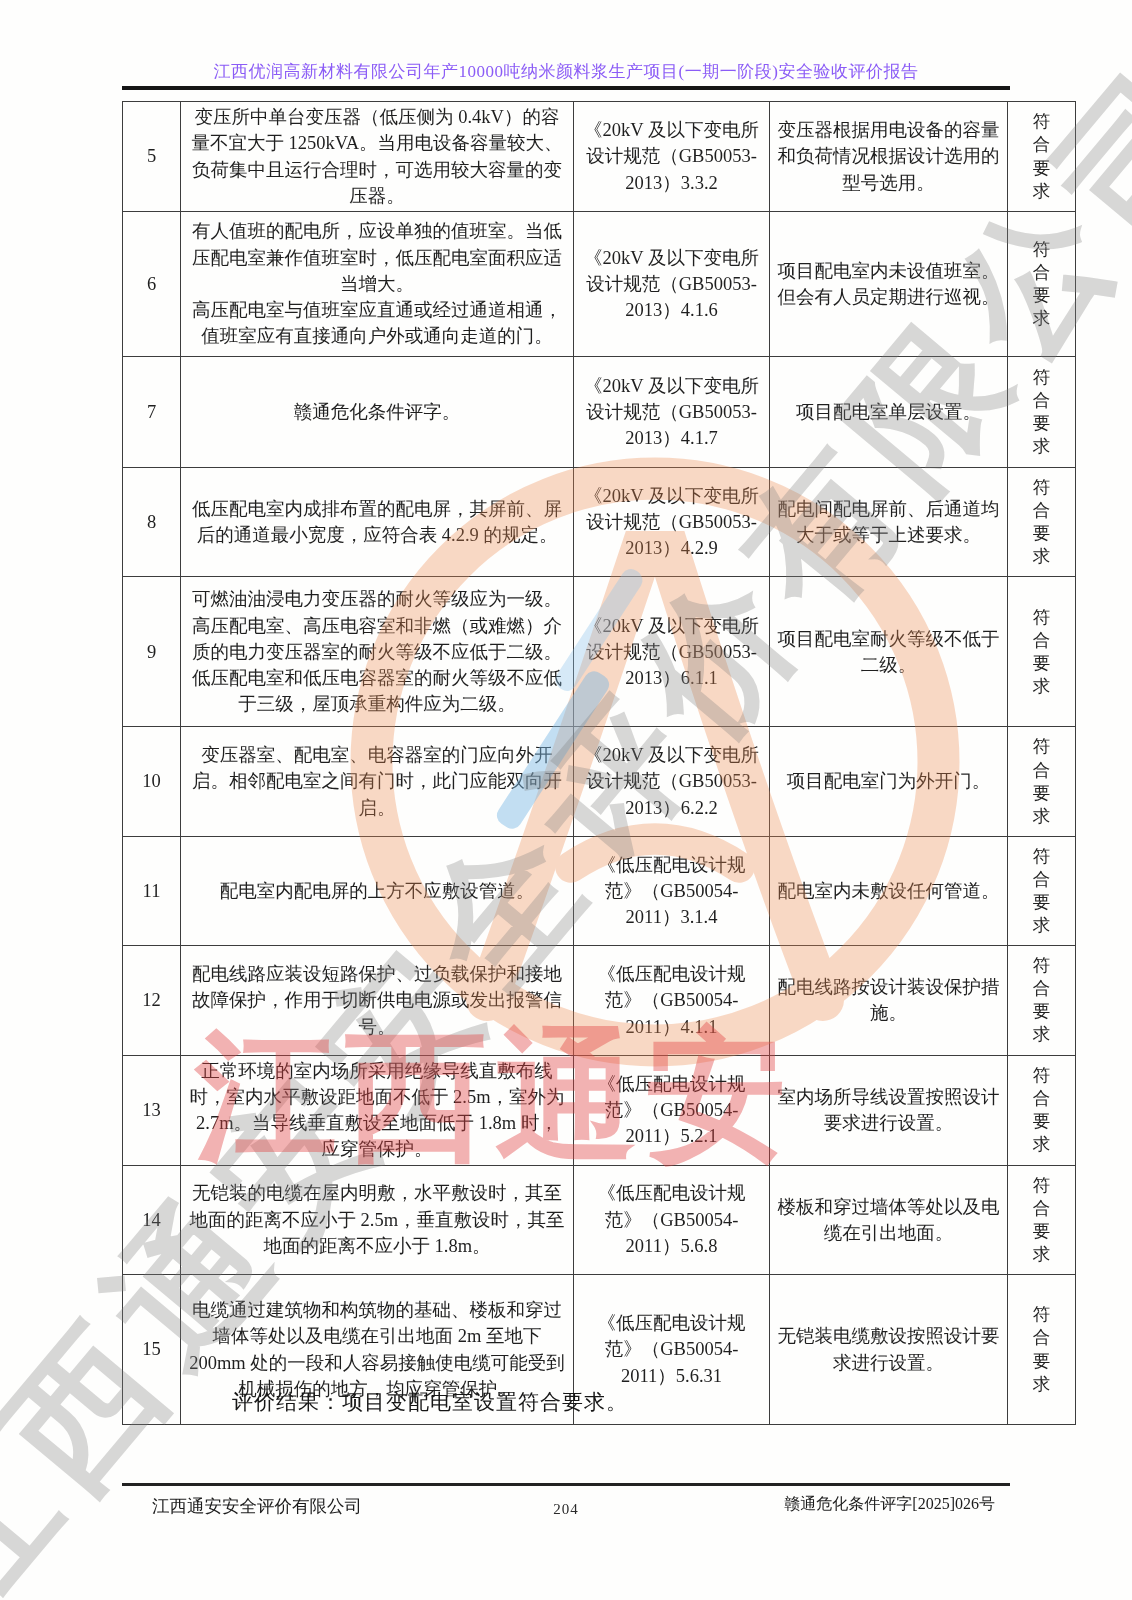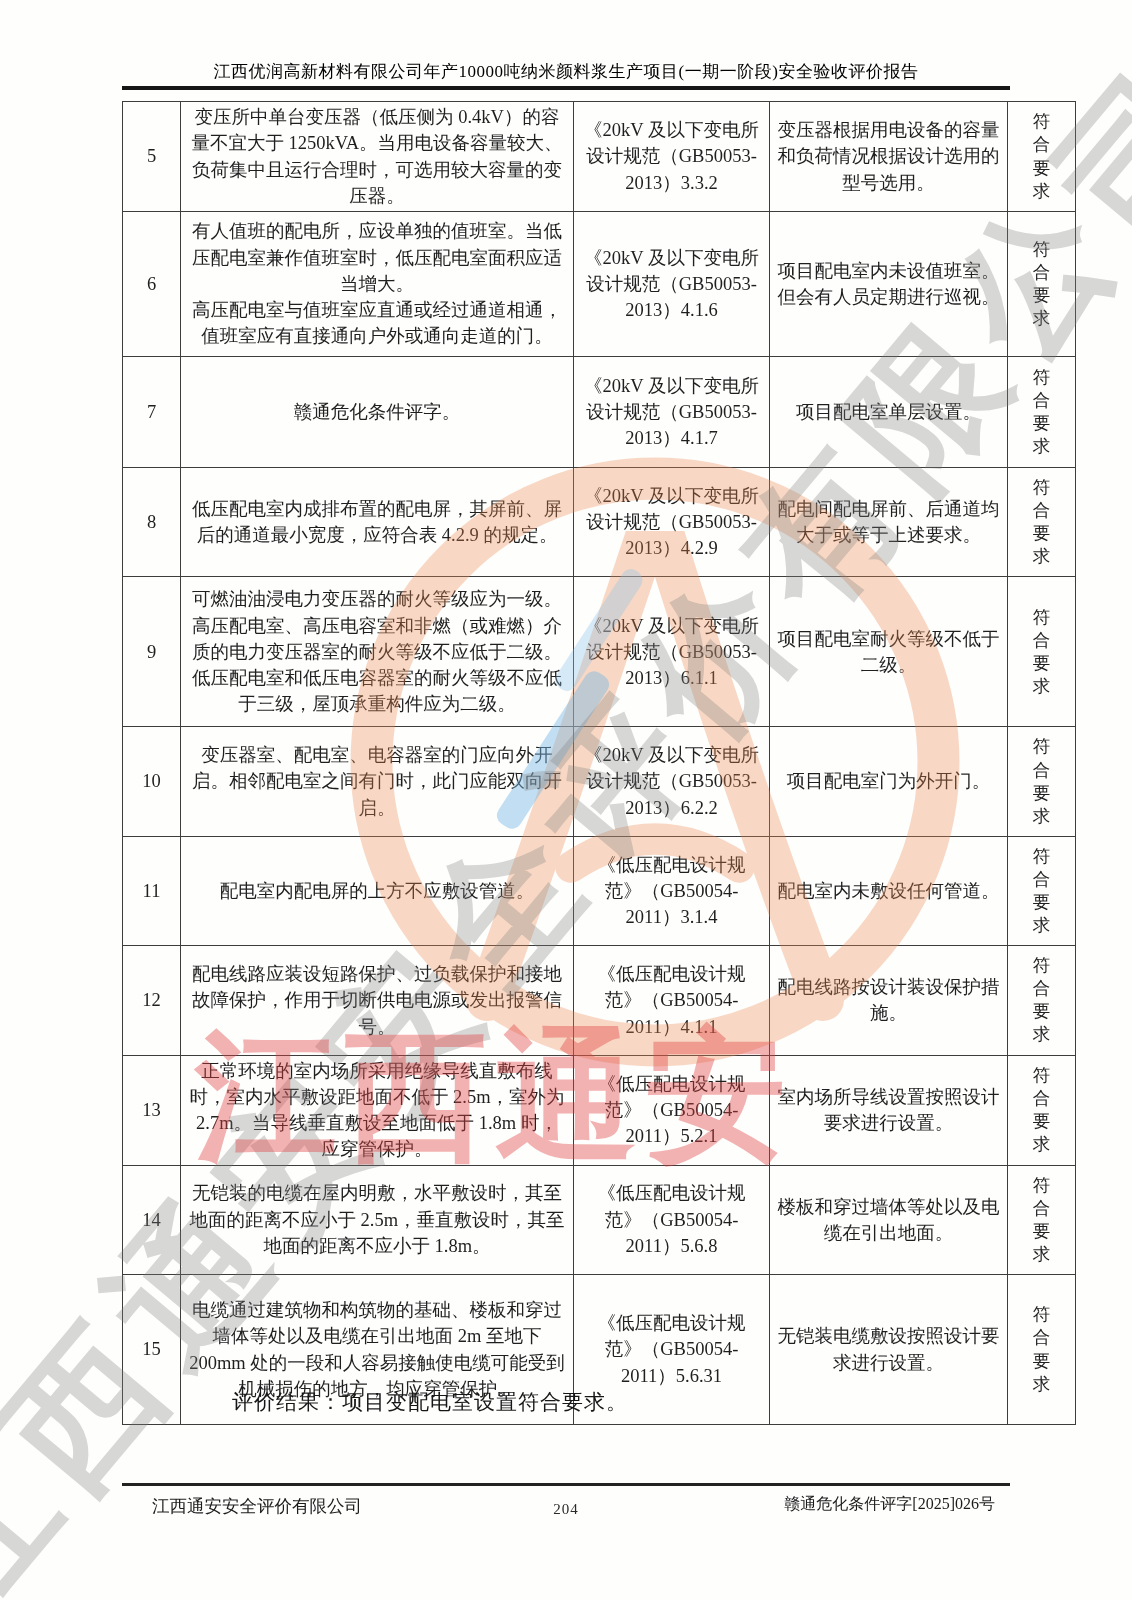--- a/index.html
+++ b/index.html
@@ -4,21 +4,21 @@
 <style>
   html,body{margin:0;padding:0;background:#e9e9e9;}
   .page{
     position:relative;width:1132px;height:1600px;margin:0 auto;
     background:#fefefdff;overflow:hidden;
     font-family:"Liberation Serif","DejaVu Serif",serif;color:#222;
   }
   
   .doc-header{
     position:absolute;top:60px;left:122px;width:888px;
-    text-align:center;font-size:17px;letter-spacing:0.5px;color:#000000;
+    text-align:center;font-size:17px;letter-spacing:0.5px;color:#8b5cf6;
   }
   .header-rule{
     position:absolute;top:86px;left:122px;width:888px;height:4px;background:#161616;
   }
   
   table.audit{
     position:absolute;top:101px;left:122px;width:888px;
     border-collapse:collapse;table-layout:fixed;
   }
   table.audit td{

